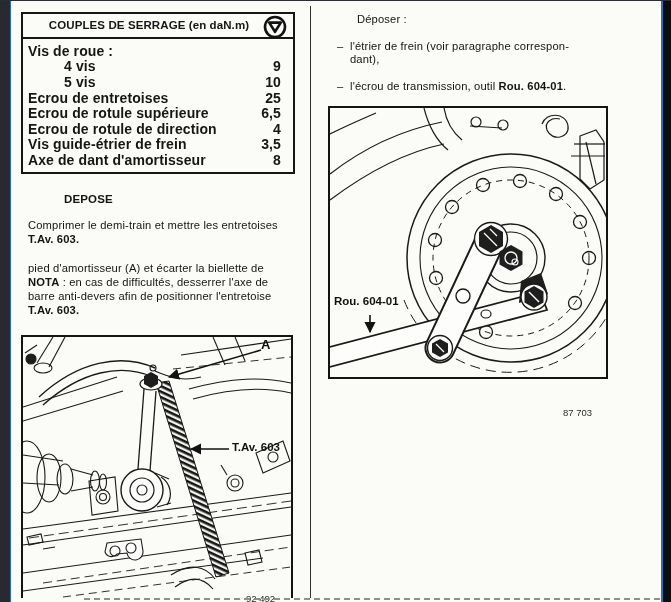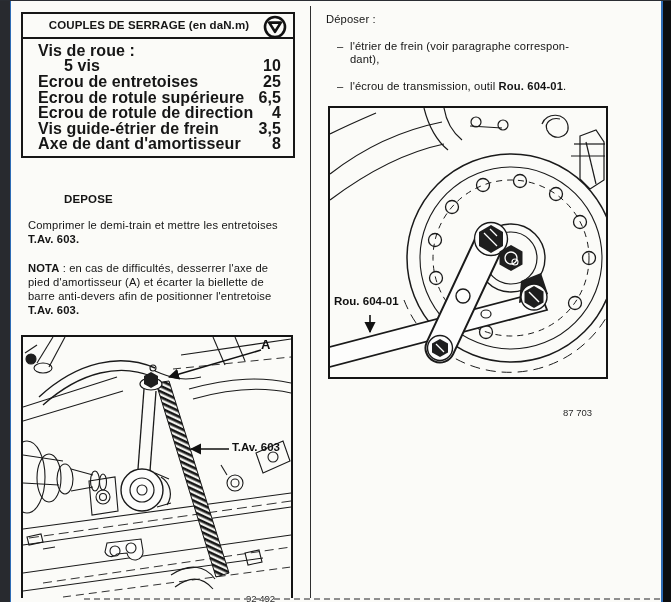--- a/index.html
+++ b/index.html
@@ -20,34 +20,34 @@
   .bottom-dashes { left:84px; top:597px; width:576px; height:0; border-top:2px dashed #8f8f8f; }
 
   
   .torque-table { left:21px; top:11px; width:274px; border:2px solid #161616; box-sizing:border-box; }
   .tt-header { position:relative; height:23px; border-bottom:2px solid #161616;
                font-weight:bold; font-size:11.5px; line-height:23px; text-align:center;
                letter-spacing:0.1px; padding-right:18px; }
   .tt-icon { position:absolute; right:6px; top:1px; width:24px; height:24px; }
   .tt-rows { padding:4px 0 4px 0; }
   .tt-row { display:flex; justify-content:space-between; align-items:center;
-            height:15.6px; padding:0 12px 0 15px; font-weight:bold; font-size:16px;
+            height:15.6px; padding:0 12px 0 5px; font-weight:bold; font-size:14px;
             letter-spacing:0.1px; }
   .tt-row.indent { padding-left:41px; }
 
   
   .txt { font-size:11.2px; letter-spacing:0.15px; color:#141414; white-space:nowrap; }
   .b { font-weight:bold; }
   .line { height:14px; }
 
   .depose-heading { left:28px; top:192px; font-weight:bold; font-size:11.5px;padding-left:36px; }
   .para1 { left:28px; top:218px; }
   .nota  { left:28px; top:261px; }
 
-  .deposer-heading { left:326px; top:12px; }
+  .deposer-heading { left:357px; top:12px; }
   .dash1a { left:337px; top:39px; }
   .item1l1 { left:350px; top:39px; }
   .item1l2 { left:350px; top:52px; }
   .dash2a { left:337px; top:79px; }
   .item2 { left:350px; top:79px; }
 
   
   .fig-right { left:328px; top:105px; width:280px; height:273px;
                border:2px solid #141414; box-sizing:border-box; }
   .fig-left  { left:21px; top:334px; width:272px; height:263px;
@@ -70,20 +70,24 @@
     <svg class="tt-icon" viewBox="0 0 24 24">
       <circle cx="12" cy="12" r="10" fill="none" stroke="#121212" stroke-width="2.6"></circle>
       <path d="M6.2,7.6 H17.8 L12,16.8 Z" fill="none" stroke="#121212" stroke-width="2.6" stroke-linejoin="round"></path>
     </svg>
     <div class="tt-rows">
       <div class="tt-row">
         <span>Vis de roue :</span>
         <span></span>
       </div>
       <div class="tt-row indent">
+        <span>4 vis</span>
+        <span>9</span>
+      </div>
+      <div class="tt-row indent">
         <span>5 vis</span>
         <span>10</span>
       </div>
       <div class="tt-row">
         <span>Ecrou de entretoises</span>
         <span>25</span>
       </div>
       <div class="tt-row">
         <span>Ecrou de rotule supérieure</span>
         <span>6,5</span>
@@ -104,22 +108,22 @@
   </div>
 
   <div class="abs txt depose-heading">DEPOSE</div>
 
   <div class="abs txt para1">
     <div class="line">Comprimer le demi-train et mettre les entretoises</div>
     <div class="line"><span class="b">T.Av. 603.</span></div>
   </div>
 
   <div class="abs txt nota">
+    <div class="line">pied d'amortisseur (A) et écarter la biellette de</div>
     <div class="line"><span class="b">NOTA</span><span> : en cas de difficultés, desserrer l'axe de</span></div>
-    <div class="line">pied d'amortisseur (A) et écarter la biellette de</div>
     <div class="line">barre anti-devers afin de positionner l'entretoise</div>
     <div class="line"><span class="b">T.Av. 603.</span></div>
   </div>
 
   <div class="abs txt deposer-heading">Déposer :</div>
   <div class="abs txt dash1a">–</div>
   <div class="abs txt item1l1">l'étrier de frein (voir paragraphe correspon-</div>
   <div class="abs txt item1l2">dant),</div>
   <div class="abs txt dash2a">–</div>
   <div class="abs txt item2"><span>l'écrou de transmission, outil </span><span class="b">Rou. 604-01</span><span>.</span></div>

